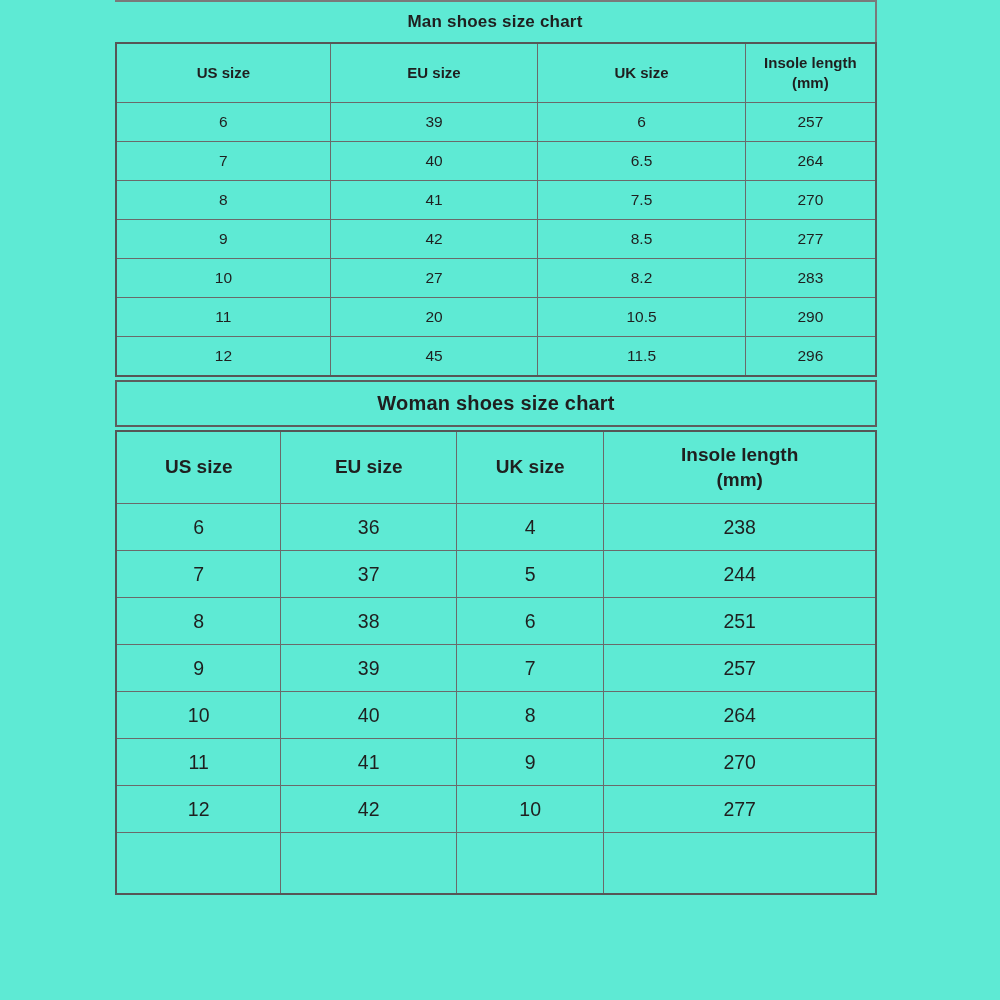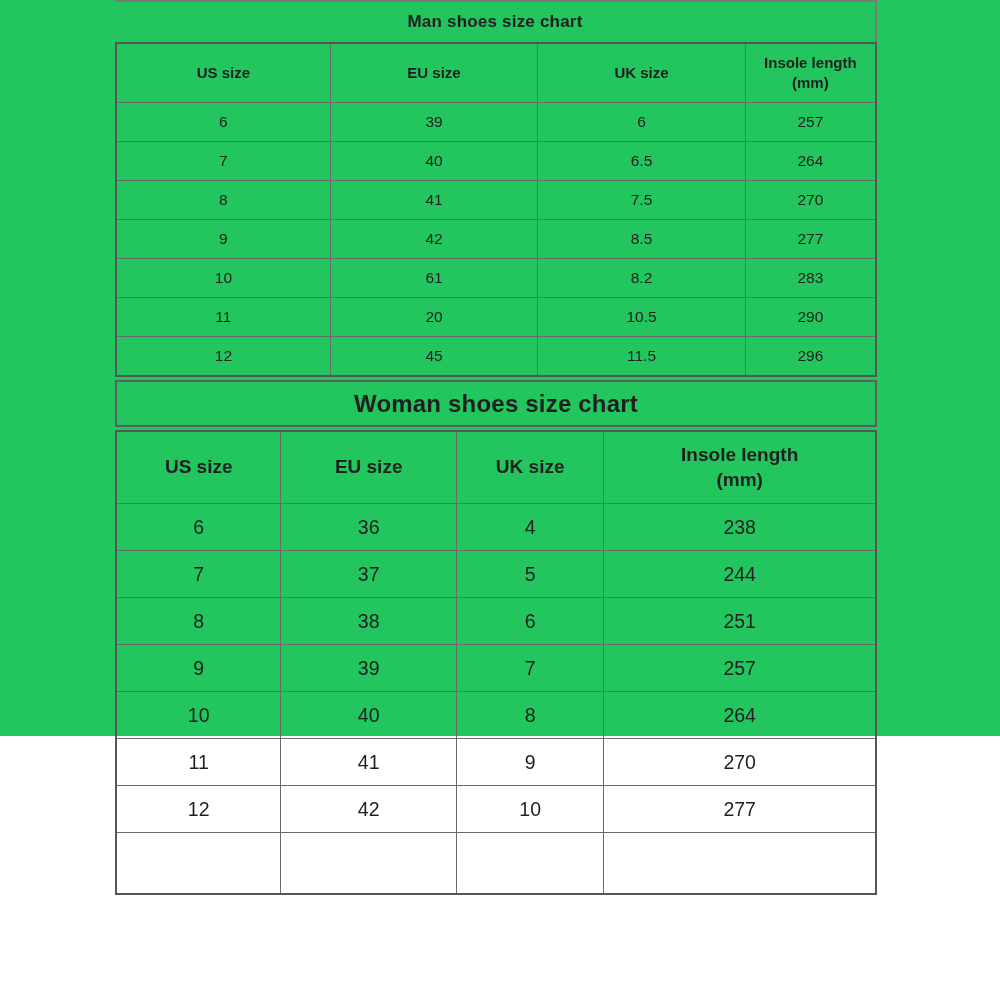--- a/index.html
+++ b/index.html
@@ -8,22 +8,22 @@
     background: #ffffff;
     width: 1000px;
     height: 1000px;
     overflow: hidden;
     font-family: "Liberation Sans", "DejaVu Sans", sans-serif;
     color: #1f1f1f;
   }
   .sheet {
     position: relative;
     width: 1000px;
-    height: 736px;
-    background: #22c55e;
+    height: 1000px;
+    background: #5eead4;
   }
   .charts {
     position: absolute;
     left: 115px;
     top: 0;
     width: 762px;
   }
 
   
   .man-title {
@@ -67,21 +67,21 @@
 
   
   .woman-title {
     box-sizing: border-box;
     height: 47px;
     margin-top: 3px;
     border: 2px solid #5d5d5d;
     display: flex;
     align-items: center;
     justify-content: center;
-    font-size: 24px;
+    font-size: 20px;
     font-weight: bold;
     letter-spacing: 0.2px;
   }
   .woman-table {
     margin-top: 3px;
     border: 2px solid #565656;
   }
   .woman-table th, .woman-table td {
     border: 1px solid #6a6a6a;
     text-align: center;
@@ -148,21 +148,21 @@
           <td>270</td>
         </tr>
         <tr>
           <td>9</td>
           <td>42</td>
           <td>8.5</td>
           <td>277</td>
         </tr>
         <tr>
           <td>10</td>
-          <td>61</td>
+          <td>27</td>
           <td>8.2</td>
           <td>283</td>
         </tr>
         <tr>
           <td>11</td>
           <td>20</td>
           <td>10.5</td>
           <td>290</td>
         </tr>
         <tr>

